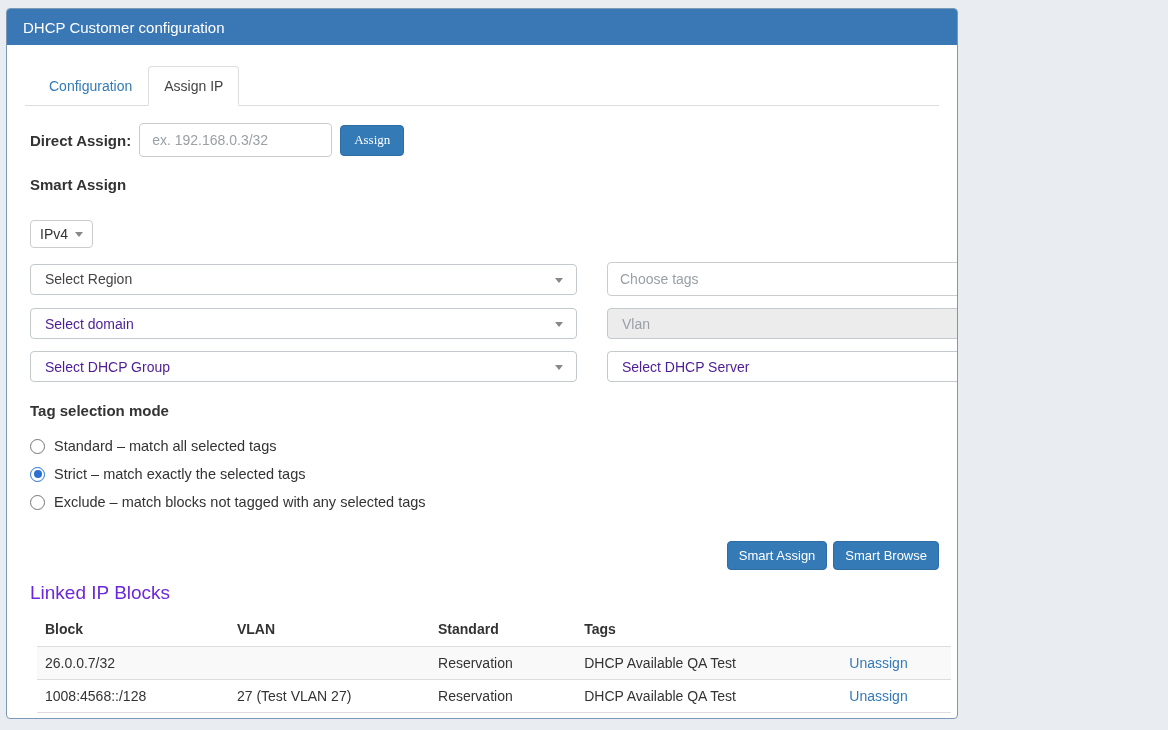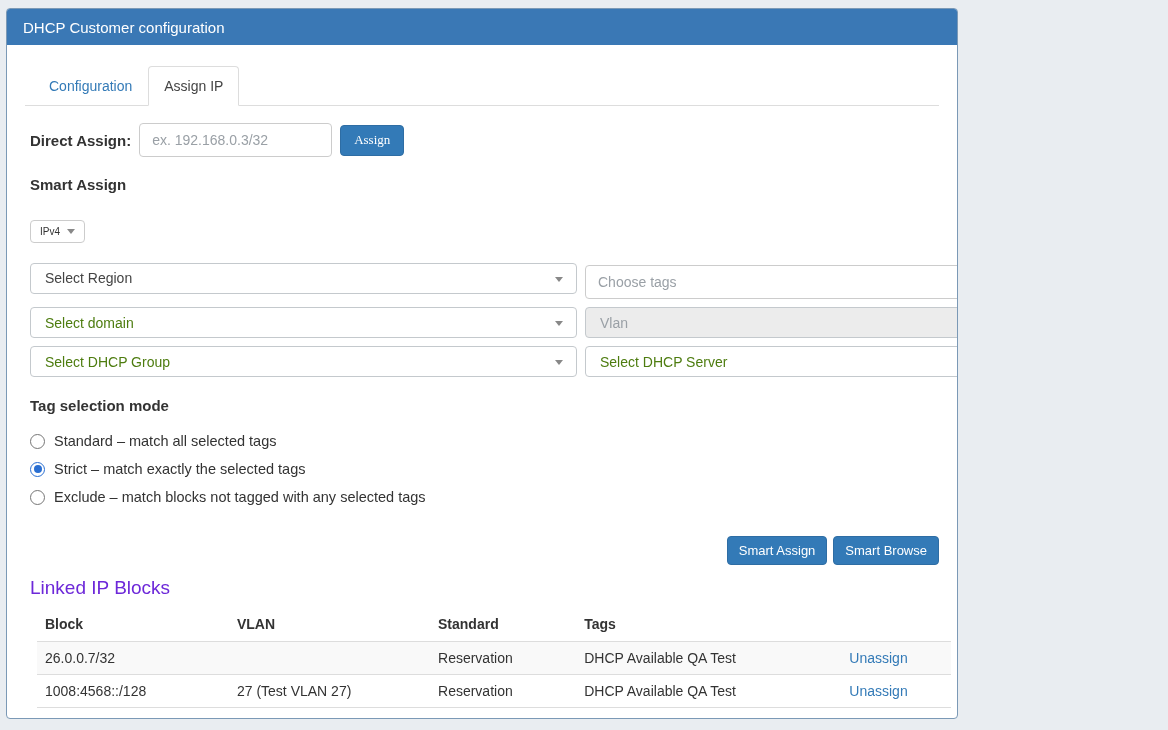--- a/index.html
+++ b/index.html
@@ -81,21 +81,21 @@
 
   .section-heading { font-weight: bold; font-size: 15px; margin: 20px 0 0 5px; }
   .smart-heading { margin-top: 19px; }
 
   .ipv-btn {
     margin: 27px 0 0 5px;
     background: #fff;
     border: 1px solid #ccc;
     border-radius: 4px;
     padding: 5px 9px;
-    font-size: 10px;
+    font-size: 14px;
     font-family: "Liberation Sans", sans-serif;
     color: #333;
     cursor: pointer;
     display: inline-flex;
     align-items: center;
     gap: 7px;
   }
   .caret {
     display: inline-block;
     width: 0; height: 0;
@@ -105,43 +105,42 @@
   }
 
   
   .grid {
     margin: 14px 0 0 5px;
     display: grid;
     grid-template-columns: 547px 547px;
     column-gap: 30px;
     row-gap: 12px;
     align-items: center;
-    gap: 8px;
   }
   .select {
     position: relative;
     height: 31px;
     border: 1px solid #c4c9cd;
     border-radius: 4px;
     background: #fff;
     display: flex;
     align-items: center;
     padding: 0 30px 0 14px;
     font-size: 14px;
     cursor: pointer;
   }
   .select .caret { position: absolute; right: 13px; top: 13px; }
   .select.dark-text { color: #444; }
-  .select.placeholder-text { color: #4d7c0f; }
+  .select.placeholder-text { color: #4c1d95; }
   .select.disabled {
     background: #ececec;
     color: #9aa0a6;
     cursor: default;
   }
-  .tags-input { width: 547px; height: 34px; margin-top: 8px; }
+  .tags-input { width: 547px; height: 34px; }
 
   
   .radio-group { margin: 19px 0 0 5px; }
   .radio-row {
     display: flex;
     align-items: center;
     margin-top: 12px;
     cursor: pointer;
   }
   .radio {

